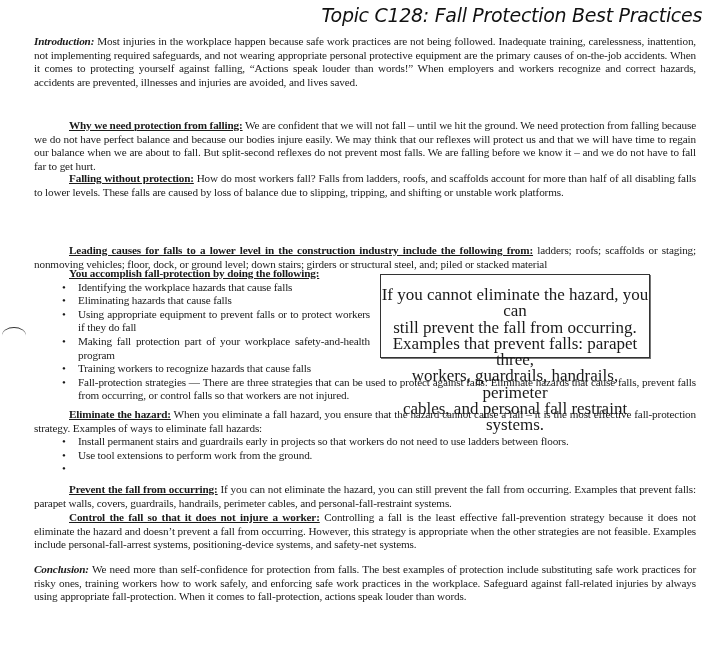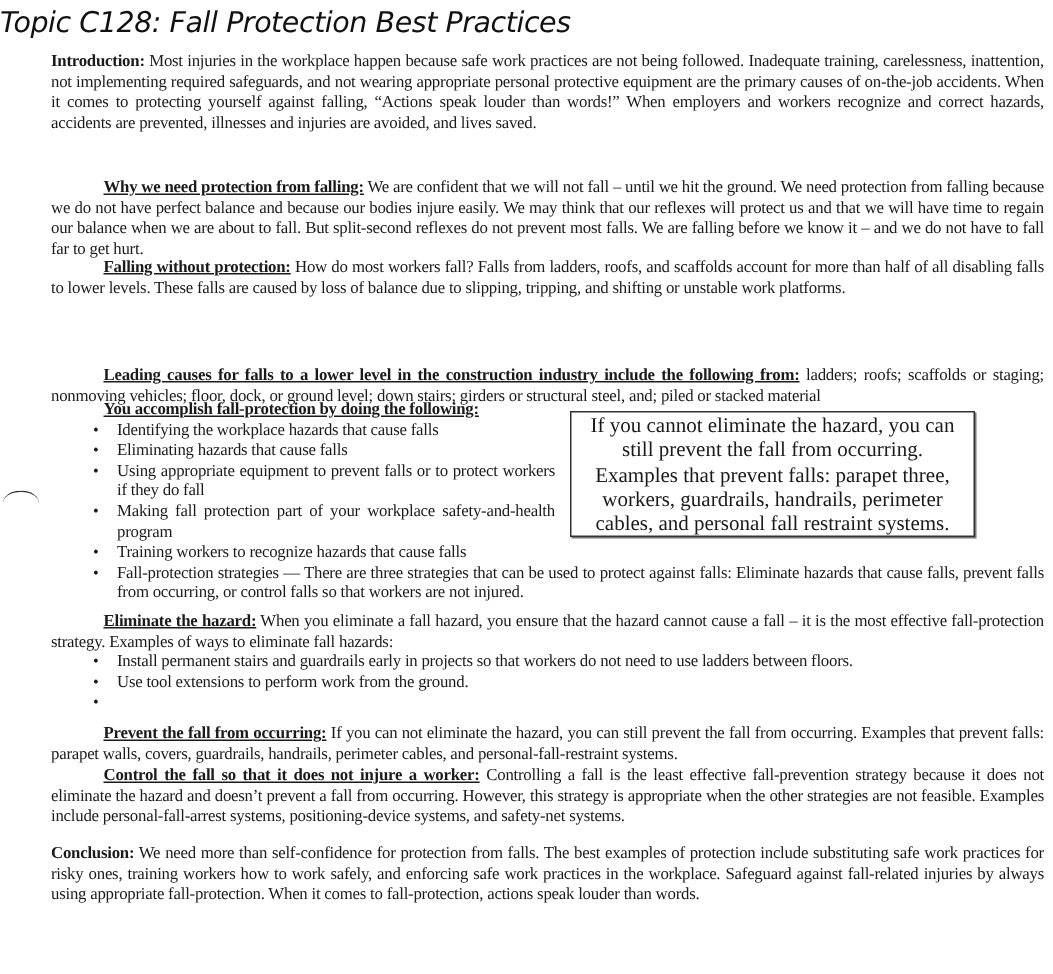--- a/index.html
+++ b/index.html
@@ -2,41 +2,41 @@
 <html><head>
 <meta charset="utf-8">
 <style>
   html, body { margin: 0; padding: 0; background: #ffffff; }
   body {
     width: 702px; height: 649px; overflow: hidden; position: relative;
     font-family: "Liberation Serif", serif; color: #1a1a1a;
   }
   .page { position: absolute; left: 0; top: 0; width: 702px; height: 649px; }
   .title {
-    position: absolute; left: 0; top: 4px; width: 702px; text-align: left;
+    position: absolute; left: 0; top: 4px; width: 702px; text-align: right;
     font-family: "DejaVu Sans", sans-serif; font-style: italic; font-weight: normal;
     font-size: 19px; letter-spacing: -0.3px; color: #111;
   }
   .block {
     position: absolute; left: 34px; width: 662px;
     font-size: 11.2px; line-height: 13.6px; text-align: justify;
     letter-spacing: -0.15px;
   }
-  .lead { font-weight: bold; }
+  .lead { font-weight: bold; font-style: italic; }
   .lead-u { font-weight: bold; text-decoration: underline; margin-left: 35px; }
   ul.bullets { margin: 0; padding: 0; list-style: none; }
   ul.bullets li { position: relative; padding-left: 44px; }
   ul.bullets li .dot {
     position: absolute; left: 28px; top: 0; font-size: 11px;
   }
   .callout {
     position: absolute; left: 380px; top: 274px; width: 270px; height: 84px;
     border: 1px solid #333; box-shadow: 1px 1px 0 #777;
-    font-size: 14px; line-height: 16.3px; text-align: center;
-    padding-top: 2px; box-sizing: border-box;
+    font-size: 17px; line-height: 16.3px; text-align: center;
+    padding-top: 12px; box-sizing: border-box;
   }
   .curve {
     position: absolute; left: 2px; top: 327px; width: 24px; height: 16px;
     border-top: 1.3px solid #333; border-radius: 50% 50% 0 0;
   }
 </style>
 </head>
 <body>
 
 <div class="page">

